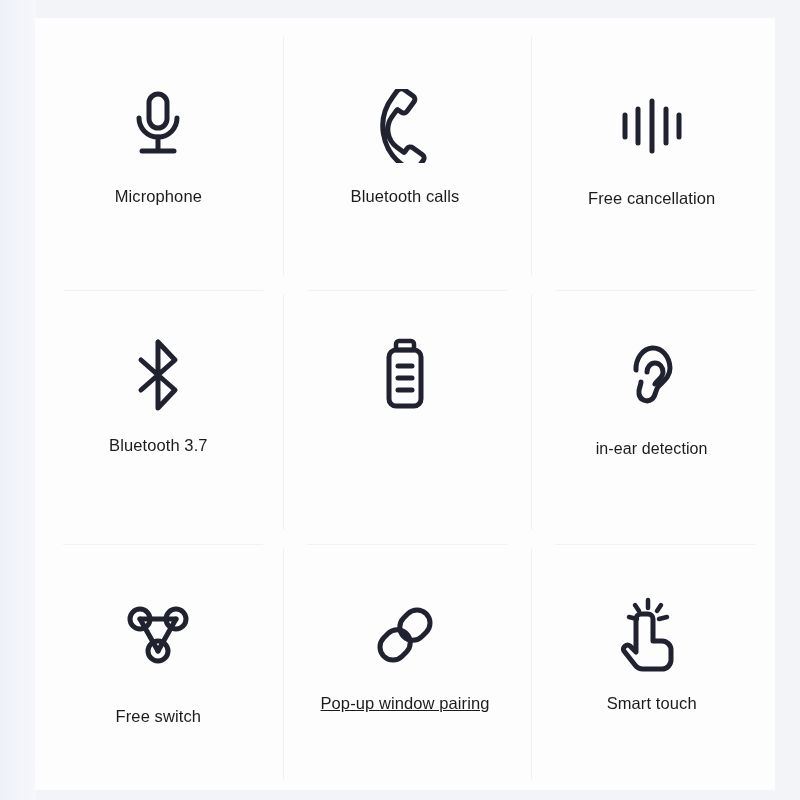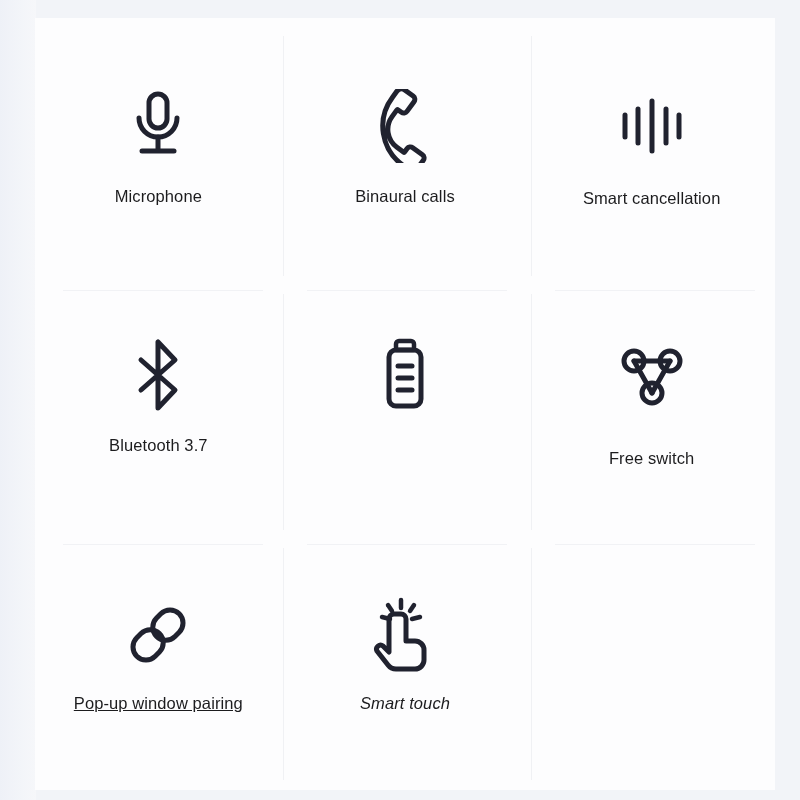--- a/index.html
+++ b/index.html
@@ -79,21 +79,21 @@
     font-family: "Liberation Sans", sans-serif;
   }
 
   
   .r1 .icon-wrap { margin-top: 54px; }
   .r2 .icon-wrap { margin-top: 46px; }
   .r3 .icon-wrap { margin-top: 48px; }
 
   .c-ear .cell-label { margin-top: 10px; font-size: 16px; }
   .c-noise .cell-label { margin-top: 8px; }
-  .c-smart .cell-label { margin-top: 4px; font-style: italic; }
+  .c-smart .cell-label { margin-top: 4px; }
   .c-free .cell-label { margin-top: 17px; }
   .c-popup .cell-label { margin-top: 4px; text-decoration: underline; }
 
   
   .vdiv {
     position: absolute;
     top: 0;
     width: 1px;
     background: #f0f1f4;
   }
@@ -171,34 +171,34 @@
                    a4 4 0 0 1 4 4
                    v10
                    a6 6 0 0 1 -6 6
                    h-7
                    A48 48 0 0 1 11 21
                    v-7
                    a6 6 0 0 1 6 -6 z"></path>
             </g>
           </svg>
         </div>
-        <div class="cell-label">Binaural calls</div>
+        <div class="cell-label">Bluetooth calls</div>
       </div>
 
       <div class="cell r1 c-noise">
         <div class="icon-wrap">
           <svg width="72" height="66" viewBox="0 0 72 66">
             <line class="stroke-icon" x1="9" y1="22" x2="9" y2="44" stroke-width="5"></line>
             <line class="stroke-icon" x1="22" y1="16" x2="22" y2="50" stroke-width="5"></line>
             <line class="stroke-icon" x1="36" y1="8" x2="36" y2="58" stroke-width="5"></line>
             <line class="stroke-icon" x1="50" y1="16" x2="50" y2="50" stroke-width="5"></line>
             <line class="stroke-icon" x1="63" y1="22" x2="63" y2="44" stroke-width="5"></line>
           </svg>
         </div>
-        <div class="cell-label">Smart cancellation</div>
+        <div class="cell-label">Free cancellation</div>
       </div>
 
       <div class="cell r2 c-bt">
         <div class="icon-wrap">
           <svg width="56" height="76" viewBox="0 0 56 76">
             <path class="stroke-icon" stroke-width="5" d="M28 5 L28 71 L45 53 L11 23 M11 53 L45 23 L28 5"></path>
           </svg>
         </div>
         <div class="cell-label">Bluetooth 3.7</div>
       </div>
@@ -208,20 +208,36 @@
           <svg width="58" height="76" viewBox="0 0 58 76">
             <path class="stroke-icon" stroke-width="4.5" d="M23 4 h12 a3 3 0 0 1 3 3 v6 h-18 v-6 a3 3 0 0 1 3 -3 z"></path>
             <rect class="stroke-icon" x="13" y="13" width="32" height="56" rx="7" stroke-width="5"></rect>
             <line class="stroke-icon" x1="22" y1="29" x2="36" y2="29" stroke-width="5"></line>
             <line class="stroke-icon" x1="22" y1="41" x2="36" y2="41" stroke-width="5"></line>
             <line class="stroke-icon" x1="22" y1="53" x2="36" y2="53" stroke-width="5"></line>
           </svg>
         </div>
       </div>
 
+      <div class="cell r2 c-ear">
+        <div class="icon-wrap">
+          <svg width="58" height="76" viewBox="0 0 58 76">
+            <path class="stroke-icon" stroke-width="5" d="M13 33
+                 a17 21 0 0 1 34 -2
+                 c0 10 -8 14 -12 19
+                 c-3 4 -2 9 -6 12
+                 c-5 4 -12 1 -13 -5
+                 c-1 -5 2 -8 2 -12"></path>
+            <path class="stroke-icon" stroke-width="5" d="M24 35
+                 a8 9 0 0 1 16 0
+                 c0 6 -6 8 -8 12"></path>
+          </svg>
+        </div>
+        <div class="cell-label">in-ear detection</div>
+      </div>
 
       <div class="cell r3 c-free">
         <div class="icon-wrap">
           <svg width="72" height="68" viewBox="0 0 72 68">
             <line class="stroke-icon" x1="18" y1="18" x2="54" y2="18" stroke-width="5"></line>
             <line class="stroke-icon" x1="18" y1="18" x2="36" y2="50" stroke-width="5"></line>
             <line class="stroke-icon" x1="54" y1="18" x2="36" y2="50" stroke-width="5"></line>
             <circle cx="18" cy="18" r="10" fill="#fdfdfe" class="stroke-icon" stroke-width="5"></circle>
             <circle cx="54" cy="18" r="10" fill="#fdfdfe" class="stroke-icon" stroke-width="5"></circle>
             <circle cx="36" cy="50" r="10" fill="#fdfdfe" class="stroke-icon" stroke-width="5"></circle>

